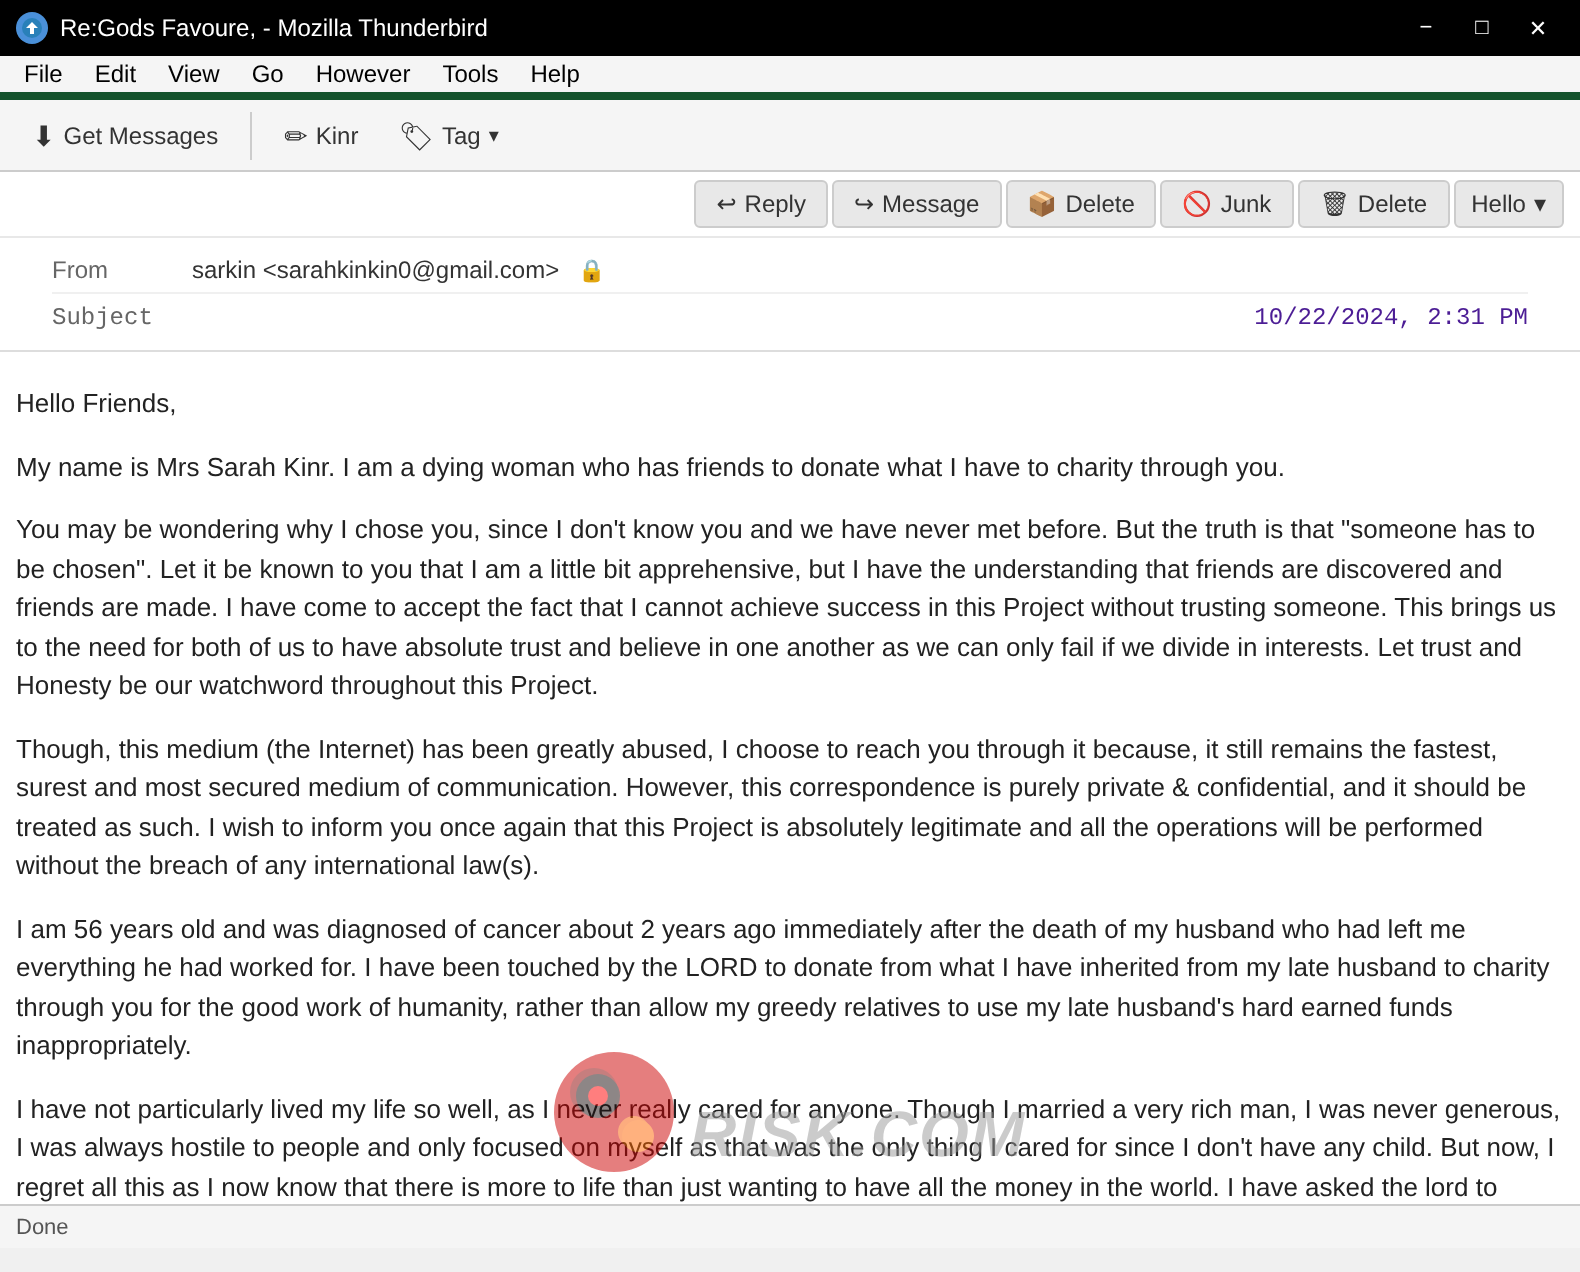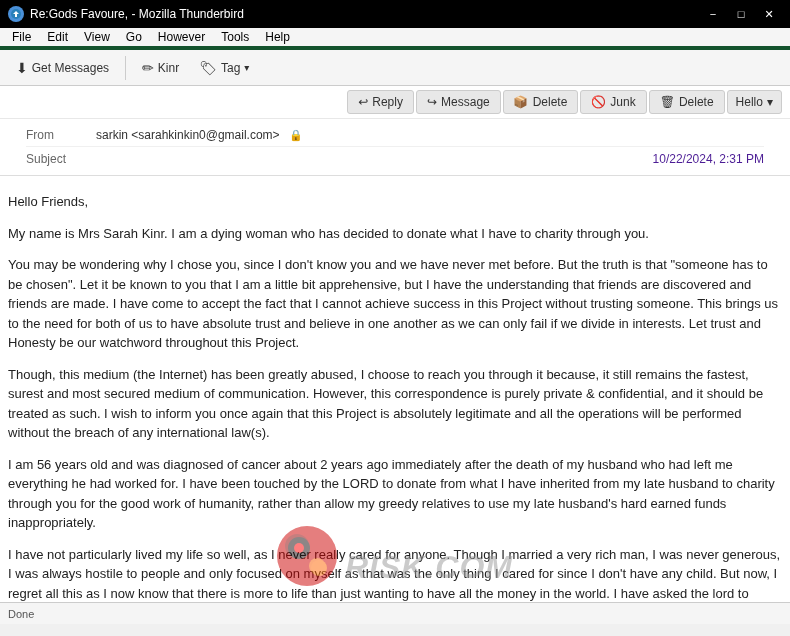--- a/index.html
+++ b/index.html
@@ -143,21 +143,21 @@
     .header-fields {
       padding: 4px 26px;
     }
     .header-row {
       display: flex;
       align-items: center;
       padding: 2px 0;
       border-bottom: 1px solid #f0f0f0;
       min-height: 24px;
     }
-    .header-row:last-child { border-bottom: none; }
+    .header-row:last-child { border-bottom: none; font-family: Liberation Mono, monospace; }
     .header-label {
       color: #666;
       width: 70px;
       font-size: 12px;
       flex-shrink: 0;
     }
     .header-value {
       font-size: 12px;
       color: #333;
       flex: 1;
@@ -354,21 +354,21 @@
     <div class="header-row">
       <span class="header-label">Subject</span>
       <span class="header-date">10/22/2024, 2:31 PM</span>
     </div>
   </div>
 </div>
 
 <div class="email-body-wrapper" style="position: relative;">
   <div class="email-body">
     <p>Hello Friends,</p>
-    <p>My name is Mrs Sarah Kinr. I am a dying woman who has decided to donate what I have to charity through you.</p>
+    <p>My name is Mrs Sarah Kinr. I am a dying woman who has friends to donate what I have to charity through you.</p>
     <p>You may be wondering why I chose you, since I don't know you and we have never met before. But the truth is that "someone has to be chosen". Let it be known to you that I am a little bit apprehensive, but I have the understanding that friends are discovered and friends are made. I have come to accept the fact that I cannot achieve success in this Project without trusting someone. This brings us to the need for both of us to have absolute trust and believe in one another as we can only fail if we divide in interests. Let trust and Honesty be our watchword throughout this Project.</p>
     <p>Though, this medium (the Internet) has been greatly abused, I choose to reach you through it because, it still remains the fastest, surest and most secured medium of communication. However, this correspondence is purely private &amp; confidential, and it should be treated as such. I wish to inform you once again that this Project is absolutely legitimate and all the operations will be performed without the breach of any international law(s).</p>
     <p>I am 56 years old and was diagnosed of cancer about 2 years ago immediately after the death of my husband who had left me everything he had worked for. I have been touched by the LORD to donate from what I have inherited from my late husband to charity through you for the good work of humanity, rather than allow my greedy relatives to use my late husband's hard earned funds inappropriately.</p>
     <p>I have not particularly lived my life so well, as I never really cared for anyone. Though I married a very rich man, I was never generous, I was always hostile to people and only focused on myself as that was the only thing I cared for since I don't have any child. But now, I regret all this as I now know that there is more to life than just wanting to have all the money in the world. I have asked the lord to forgive me all my sins and I believe he has, because He is merciful. I will be going in for an operation very soon, and I pray that I survive the operation.</p>
   </div>
 
   <div class="watermark">
     <div class="watermark-logo">
       <svg width="60" height="60" viewBox="0 0 60 60" style="position:absolute;top:0;left:0;">
         <circle cx="30" cy="30" r="29" fill="#cc0000" opacity="0.7"></circle>

